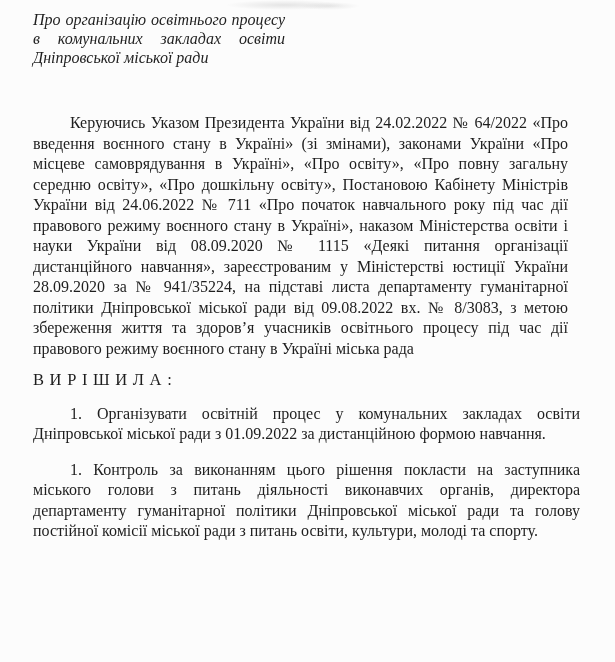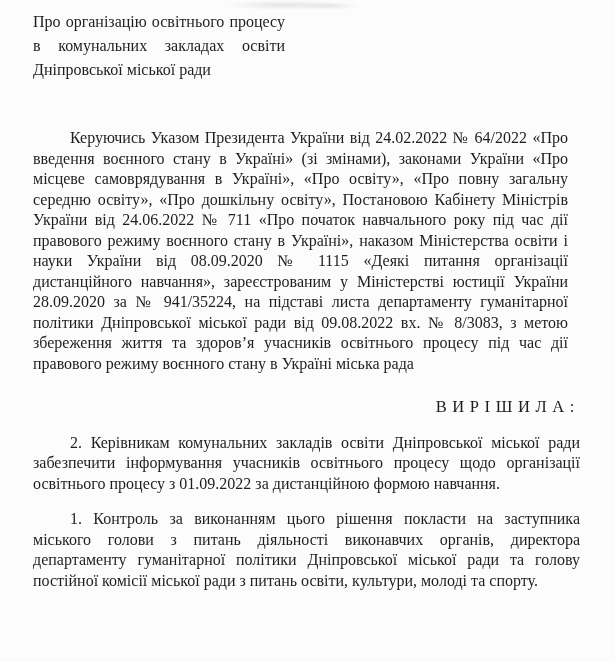--- a/index.html
+++ b/index.html
@@ -38,30 +38,31 @@
   .scan-artifact.second {
     left: 300px;
     top: 2px;
     width: 60px;
     height: 8px;
     background: radial-gradient(ellipse at center, rgba(120,120,120,0.14), rgba(120,120,120,0) 70%);
   }
   .doc-title {
     width: 252px;
     text-align: justify;
-    line-height: 24px;
+    line-height: 19px;
+    font-style: italic;
   }
   .preamble {
     margin: 46px 12px 0 0;
     text-align: justify;
     text-indent: 37px;
   }
   .resolution-heading {
-    margin: 23px 0 0 0;
-    text-align: right;
+    margin: 11px 0 0 0;
+    text-align: left;
     letter-spacing: 0.34em;
     font-size: 16.5px;
   }
   .resolution-items p {
     margin: 15px 0 0 0;
     text-align: justify;
     text-indent: 37px;
   }
   .resolution-items p.first {
     margin-top: 13px;
@@ -75,17 +76,17 @@
   <div class="scan-artifact"></div>
   <div class="scan-artifact second"></div>
 
   <div class="doc-title">Про організацію освітнього процесу в комунальних закладах освіти Дніпровської міської ради</div>
 
   <p class="preamble">Керуючись Указом Президента України від 24.02.2022 № 64/2022 «Про введення воєнного стану в Україні» (зі змінами), законами України «Про місцеве самоврядування в Україні», «Про освіту», «Про повну загальну середню освіту», «Про дошкільну освіту», Постановою Кабінету Міністрів України від 24.06.2022 № 711 «Про початок навчального року під час дії правового режиму воєнного стану в Україні», наказом Міністерства освіти і науки України від 08.09.2020 № 1115 «Деякі питання організації дистанційного навчання», зареєстрованим у Міністерстві юстиції України 28.09.2020 за № 941/35224, на підставі листа департаменту гуманітарної політики Дніпровської міської ради від 09.08.2022 вх. № 8/3083, з метою збереження життя та здоров’я учасників освітнього процесу під час дії правового режиму воєнного стану в Україні міська рада</p>
 
   <p class="resolution-heading">ВИРІШИЛА:</p>
 
   <div class="resolution-items">
-    <p>2. Керівникам комунальних закладів освіти Дніпровської міської ради забезпечити інформування учасників освітнього процесу щодо організації освітнього процесу з 01.09.2022 за дистанційною формою навчання.</p>
+    <p class="first">1. Організувати освітній процес у комунальних закладах освіти Дніпровської міської ради з 01.09.2022 за дистанційною формою навчання.</p>
     <p>1. Контроль за виконанням цього рішення покласти на заступника міського голови з питань діяльності виконавчих органів, директора департаменту гуманітарної політики Дніпровської міської ради та голову постійної комісії міської ради з питань освіти, культури, молоді та спорту.</p>
   </div>
 
 </div>
 
 </body></html>

